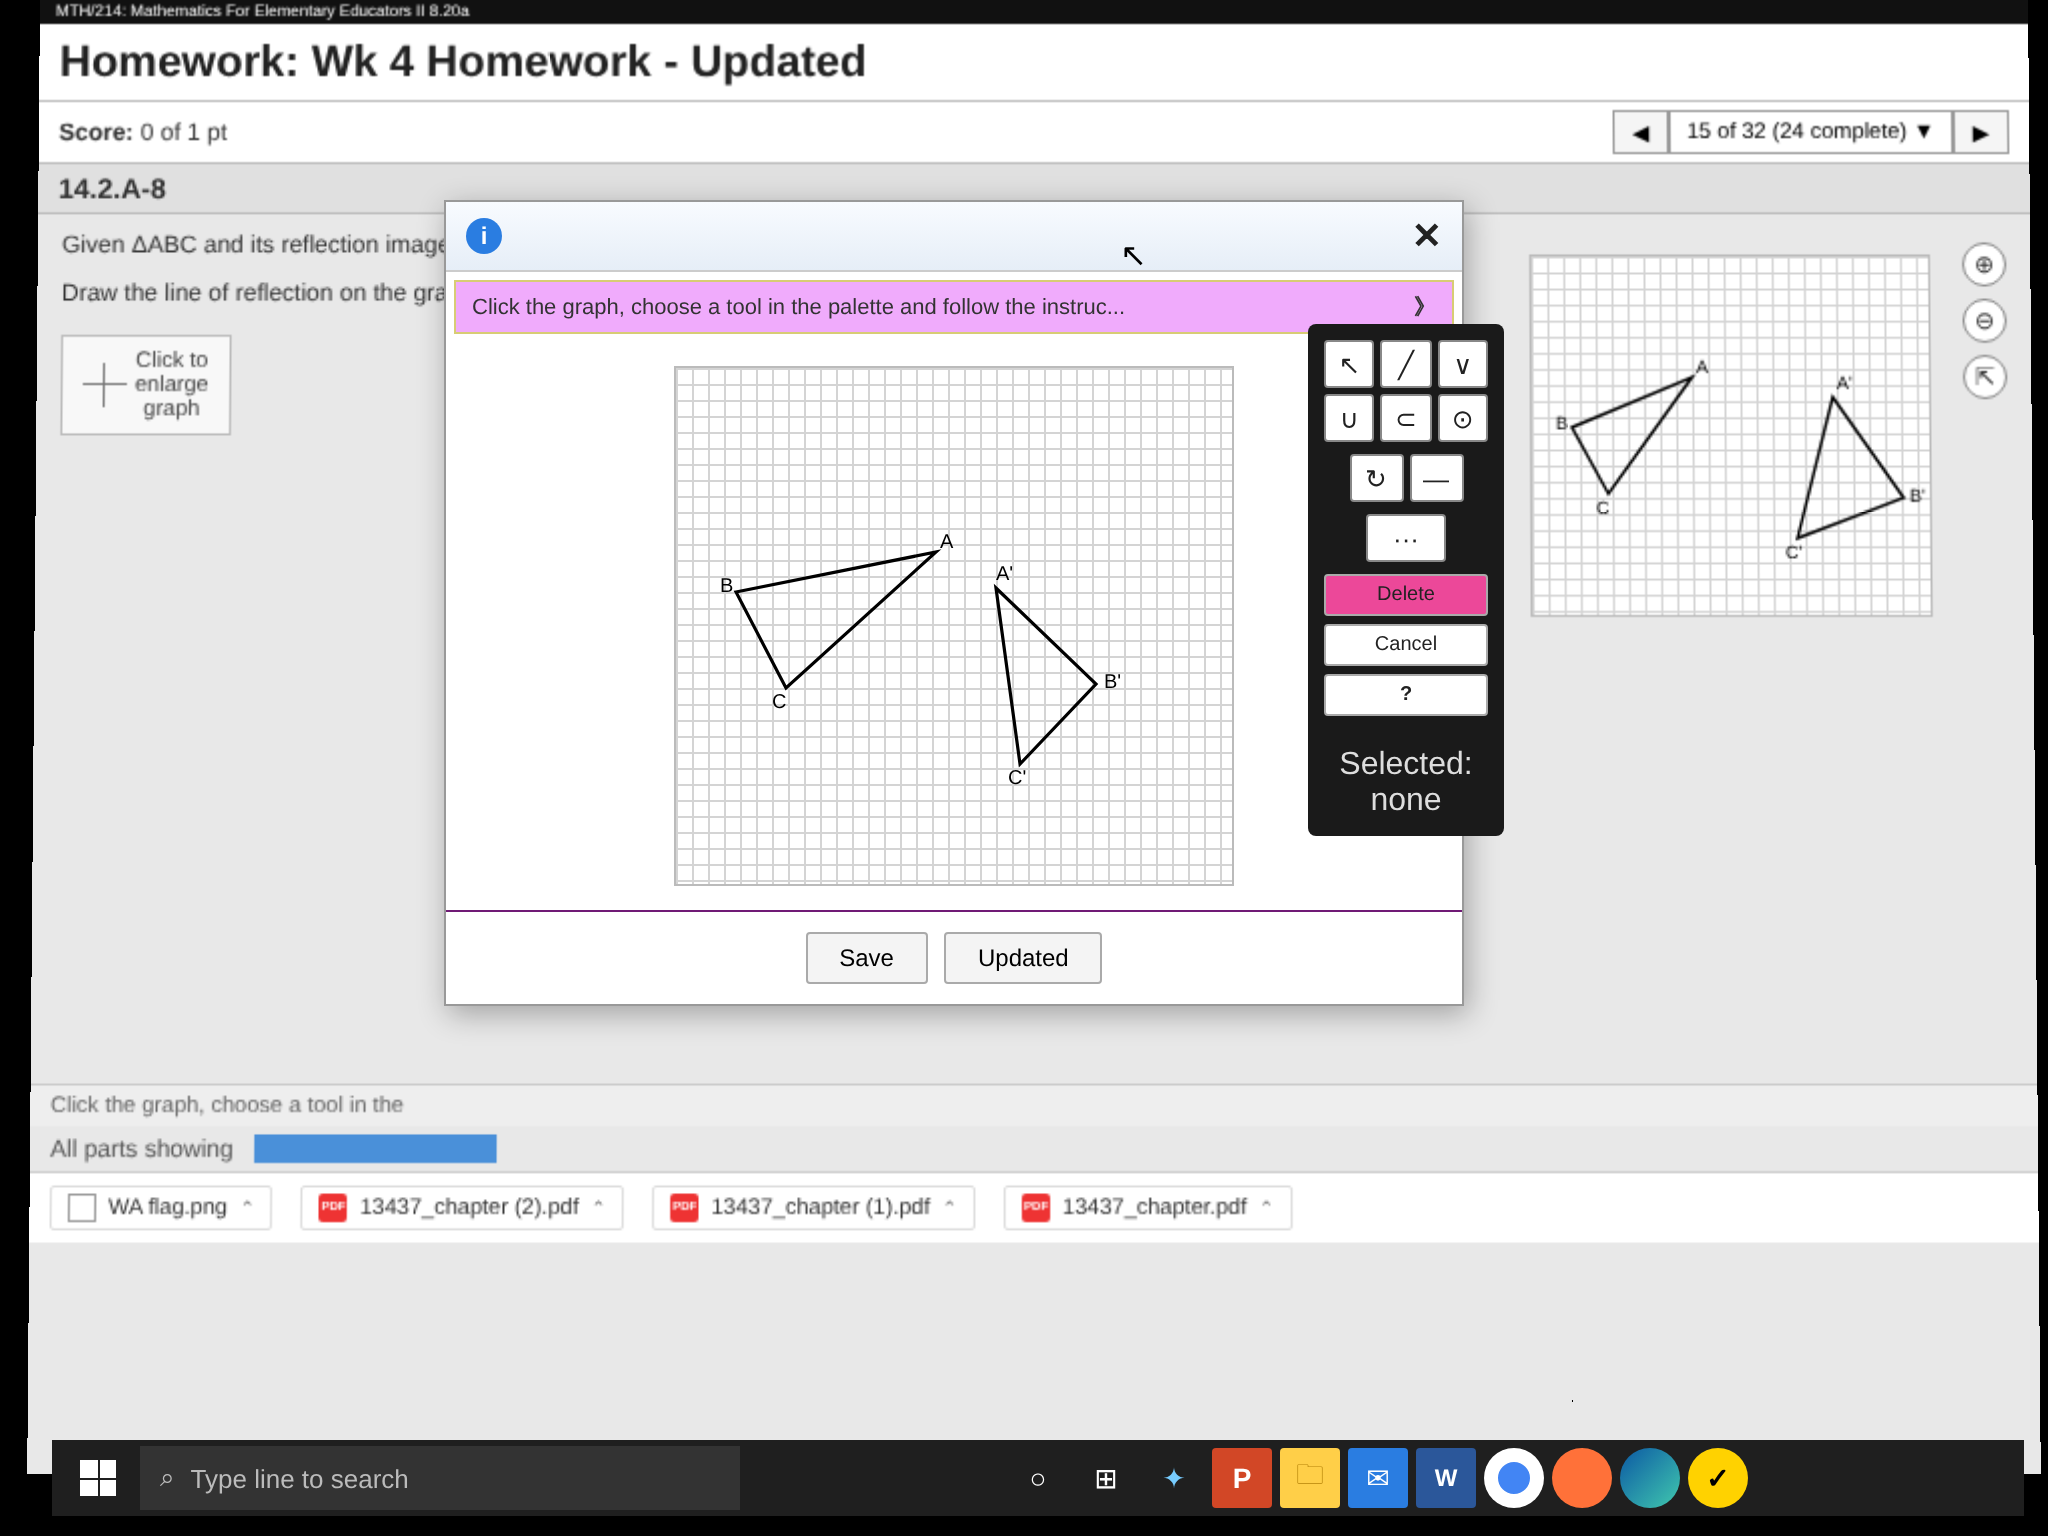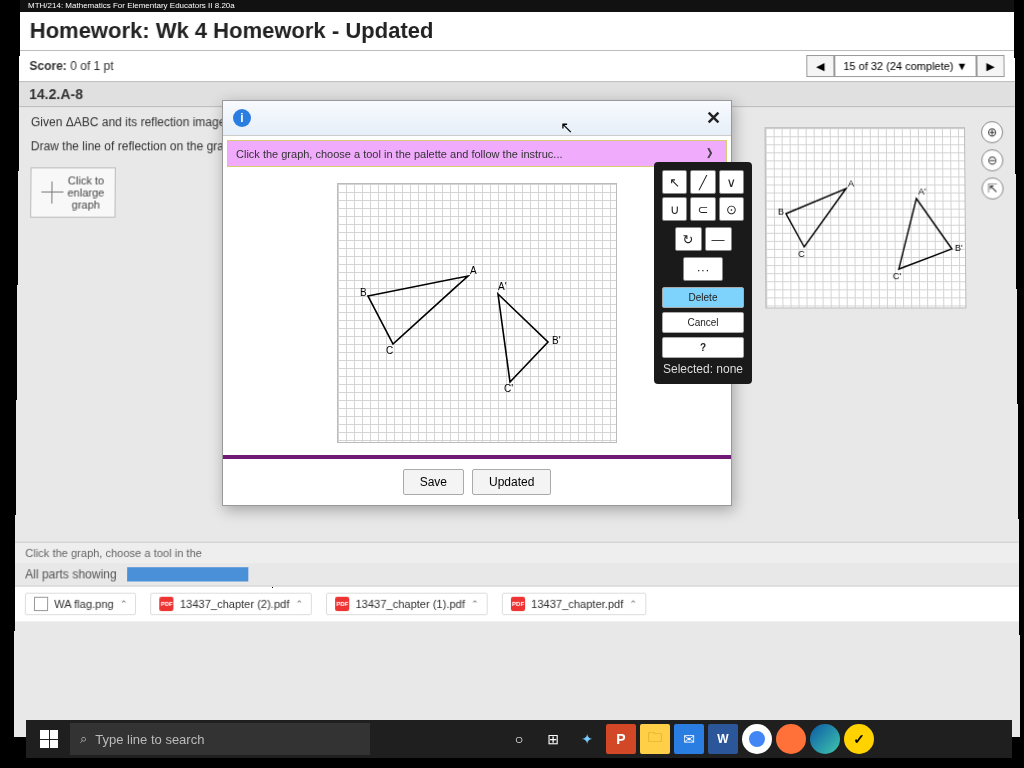--- a/index.html
+++ b/index.html
@@ -36,30 +36,30 @@
 .caret{font-size:9px;color:#666}
 
 .modal{position:absolute;left:222px;top:100px;width:510px;background:#fff;border:1px solid #999;box-shadow:2px 4px 14px rgba(0,0,0,.3);z-index:50}
 .modal-top{display:flex;align-items:center;justify-content:space-between;padding:6px 10px;border-bottom:1px solid #ccc;background:linear-gradient(#f8fbff,#e6eef7)}
 .info{width:18px;height:18px;border-radius:50%;background:#2a7de1;color:#fff;display:flex;align-items:center;justify-content:center;font-size:12px;font-weight:bold}
 .closex{font-size:18px;font-weight:bold;color:#222;cursor:pointer}
 .hint{background:#f0abfc;border:1px solid #d8cc74;margin:4px;padding:5px 8px;font-size:11px;color:#333;display:flex;align-items:center;justify-content:space-between}
 .hint .dd{font-weight:bold;cursor:pointer}
 .modal-body{padding:12px;display:flex;justify-content:center}
 .graph{width:280px;height:260px;position:relative}
-.modal-foot{display:flex;justify-content:center;gap:8px;padding:10px;border-top:4px solid #701a75}
+.modal-foot{display:flex;justify-content:center;gap:8px;padding:10px;border-top:1px solid #701a75}
 .btn{padding:5px 16px;border:1px solid #aaa;background:#f4f4f4;font-size:12px;border-radius:2px;cursor:pointer}
 
 .palette{position:absolute;left:654px;top:162px;width:98px;background:#1a1a1a;border-radius:4px;padding:8px;z-index:60;color:#fff;font-size:11px}
 .pal-grid{display:grid;grid-template-columns:repeat(3,1fr);gap:3px;margin-bottom:6px}
 .pal-btn{height:24px;background:#fff;border:1px solid #888;display:flex;align-items:center;justify-content:center;font-size:13px;color:#222;cursor:pointer;border-radius:2px}
 .pal-row{display:flex;gap:3px;margin-bottom:6px;justify-content:center}
 .pal-row .pal-btn{width:27px}
-.pal-action{background:#7dd3fc;color:#222;border:1px solid #aaa;padding:4px;text-align:center;font-size:10px;margin-bottom:4px;cursor:pointer;border-radius:2px}
-.pal-sel{text-align:center;font-size:12px;margin-top:4px;color:#ddd}
+.pal-action{background:#ec4899;color:#222;border:1px solid #aaa;padding:4px;text-align:center;font-size:10px;margin-bottom:4px;cursor:pointer;border-radius:2px}
+.pal-sel{text-align:center;font-size:16px;margin-top:16px;color:#ddd}
 
 .taskbar{position:absolute;left:26px;right:12px;bottom:10px;height:38px;background:#1f1f1f;display:flex;align-items:center;padding:0 4px;z-index:100}
 .start{width:38px;height:38px;display:flex;align-items:center;justify-content:center;cursor:pointer}
 .winlogo{width:18px;height:18px;display:grid;grid-template-columns:1fr 1fr;grid-template-rows:1fr 1fr;gap:1px}
 .winlogo span{background:#fff}
 .searchbox{flex:0 0 300px;height:32px;background:#333;display:flex;align-items:center;padding:0 10px;color:#bbb;font-size:13px;gap:8px;margin-left:2px}
 .tb-center{flex:1;display:flex;align-items:center;justify-content:center;gap:4px}
 .tb-icon{width:30px;height:30px;border-radius:2px;display:flex;align-items:center;justify-content:center;cursor:pointer;font-size:14px;color:#fff}
 .tb-icon.pp{background:#d24726;font-weight:bold}
 .tb-icon.fold{background:#ffcf48;color:#b8860b}

